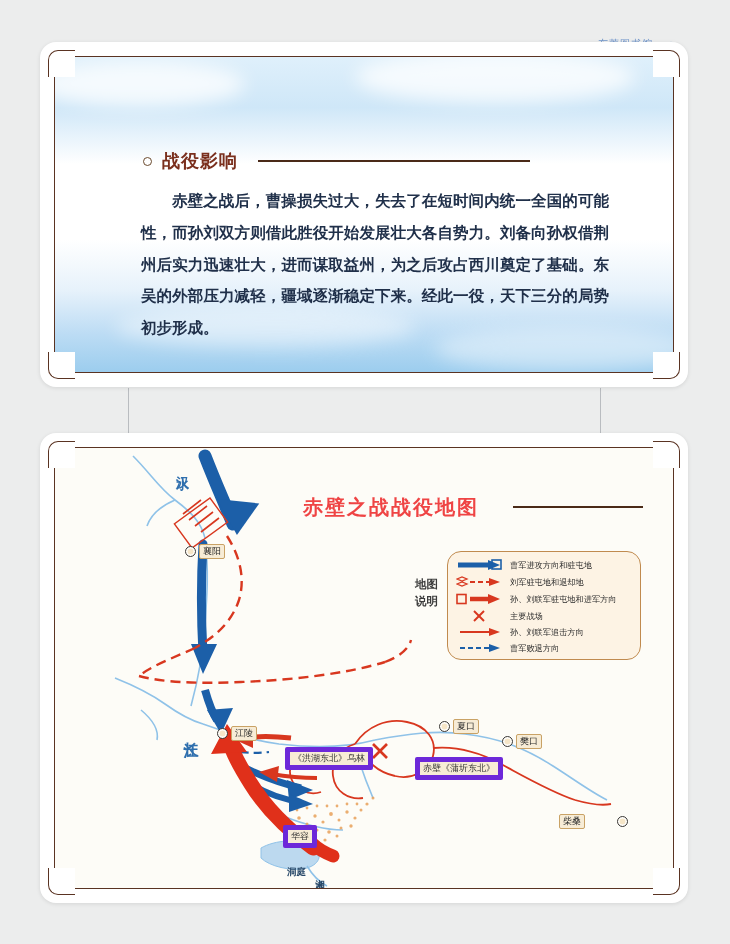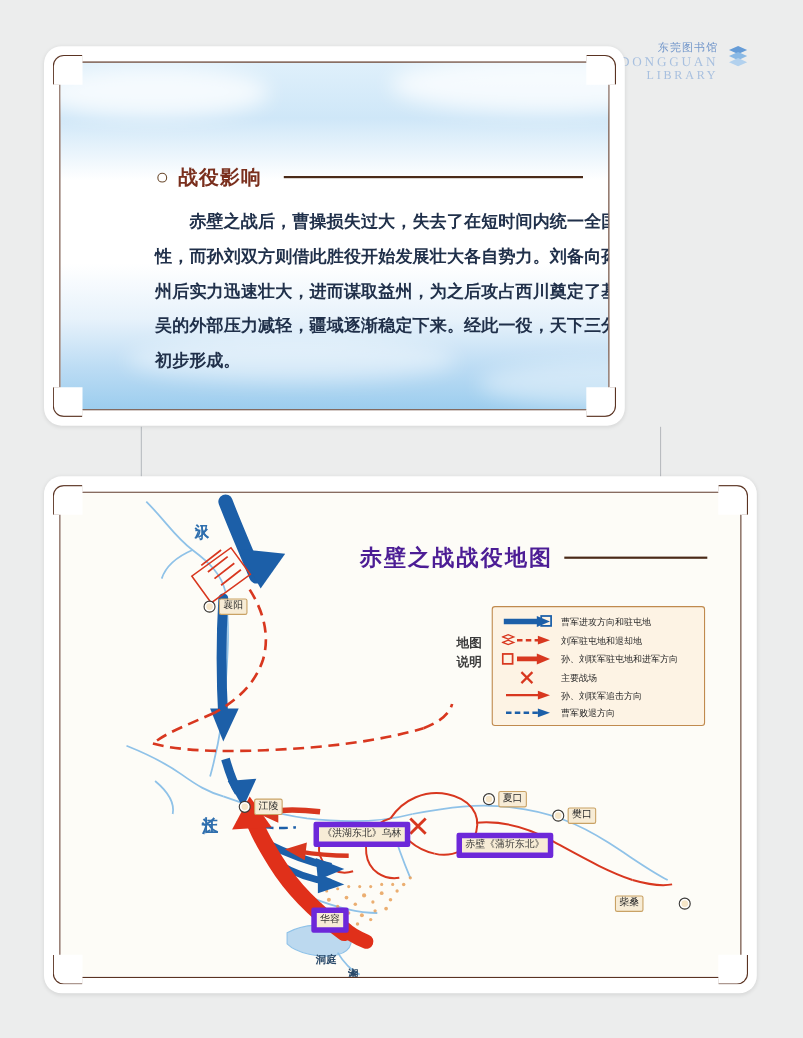--- a/index.html
+++ b/index.html
@@ -49,21 +49,21 @@
     border:1.6px solid #5a3322;
     background:#fff;
     z-index:5;
   }
   .c-tl{left:8px;top:8px;border-right:none;border-bottom:none;border-top-left-radius:10px;}
   .c-tr{right:8px;top:8px;border-left:none;border-bottom:none;border-top-right-radius:10px;}
   .c-bl{left:8px;bottom:8px;border-right:none;border-top:none;border-bottom-left-radius:10px;}
   .c-br{right:8px;bottom:8px;border-left:none;border-top:none;border-bottom-right-radius:10px;}
 
   
-  #card-text{left:40px;top:42px;width:528px;height:345px;}
+  #card-text{left:40px;top:42px;width:648px;height:345px;}
   .sky{
     position:absolute;inset:0;
     background:
       linear-gradient(180deg,
         #dff0fb 0%,
         #cfe7f8 16%,
         #ffffff 34%,
         #ffffff 58%,
         #e7f2fb 74%,
         #bcdcf4 88%,
@@ -90,31 +90,31 @@
     text-indent:2em;text-align:justify;
     font-weight:bold;
   }
 
   
   #card-map{left:40px;top:433px;width:648px;height:470px;}
   .map-bg{position:absolute;inset:0;background:#fdfcf7;}
   .map-title{
     position:absolute;left:248px;top:46px;
     font-family:"DejaVu Serif","Liberation Serif",serif;
-    font-size:20px;font-weight:bold;color:#4c1d95;letter-spacing:2px;margin-left:24px;
+    font-size:20px;font-weight:bold;color:#ef4444;letter-spacing:2px;
   }
   .map-title-rule{
     position:absolute;left:458px;top:58px;width:130px;height:2px;background:#4a2a18;
   }
   svg.mapsvg{position:absolute;left:0;top:0;}
 
   
   .legend-box{
     position:absolute;left:392px;top:103px;width:192px;height:107px;
-    background:#fdf3e4;border:1.4px solid #c08a4e;border-radius:3px;
+    background:#fdf3e4;border:1.4px solid #c08a4e;border-radius:14px;
   }
   .legend-label{
     position:absolute;left:349px;top:128px;
     font-family:"DejaVu Serif","Liberation Serif",serif;
     font-size:11.5px;color:#3b3b3b;line-height:1.45;text-align:right;width:34px;
     font-weight:bold;
   }
   .legend-row{
     position:absolute;left:8px;display:flex;align-items:center;gap:8px;
     font-size:8.2px;color:#2b2b2b;font-family:"DejaVu Sans","Liberation Sans",sans-serif;

